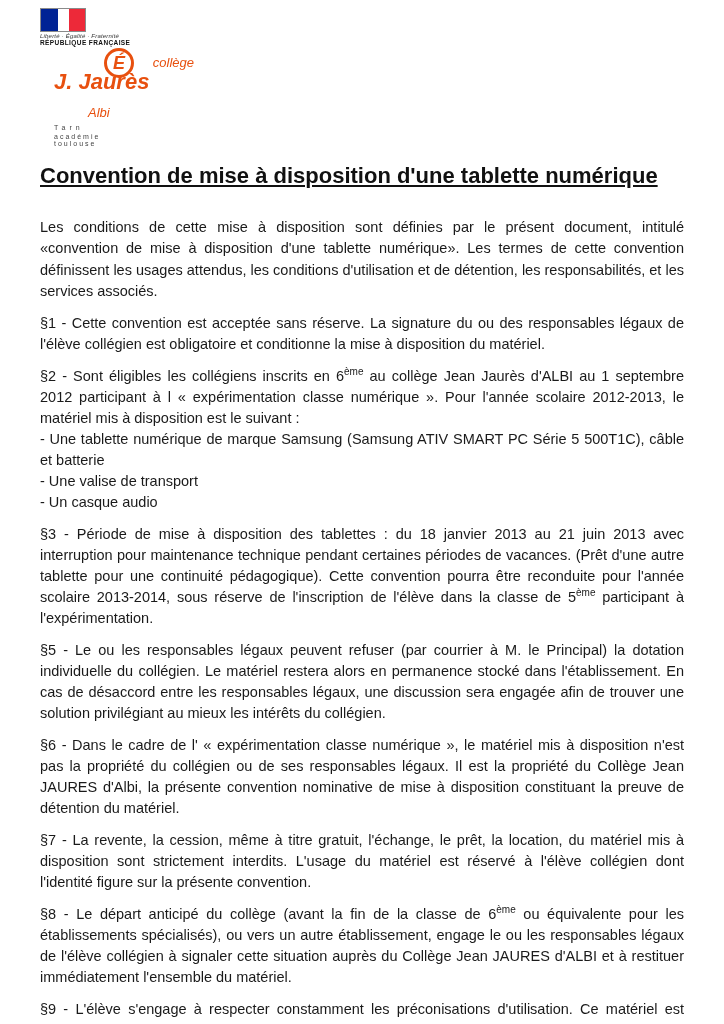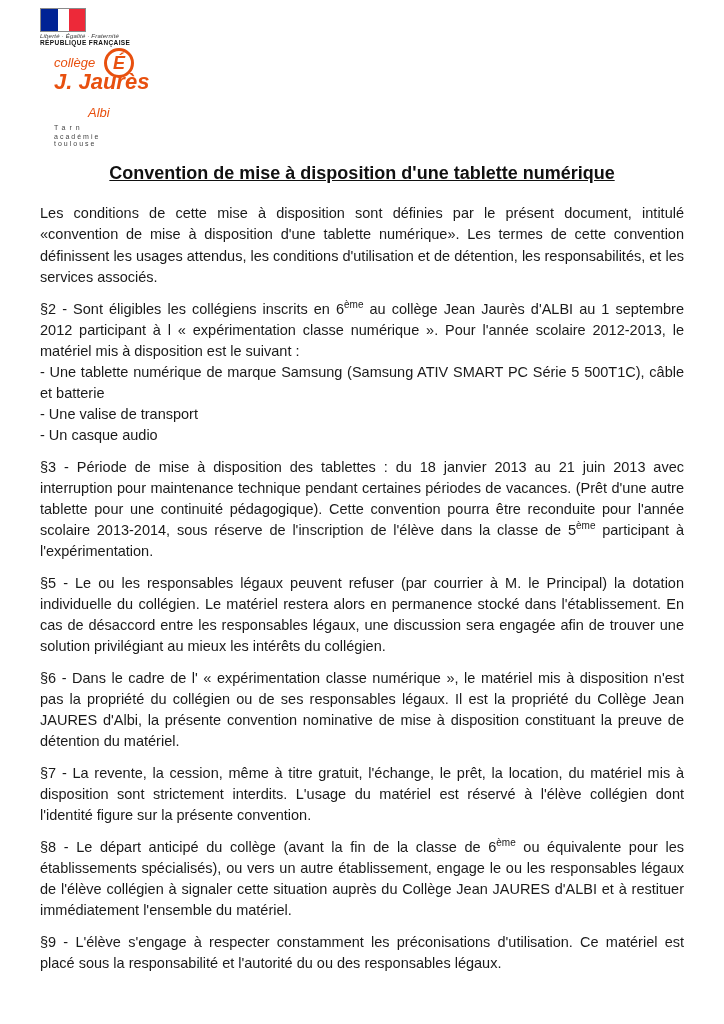--- a/index.html
+++ b/index.html
@@ -33,39 +33,38 @@
   .repname {
     font-size: 6.5px; font-weight: bold; color: #111;
     letter-spacing: 0.4px; white-space: nowrap;
   }
   .college {
     position: relative;
     margin: 10px 0 0 14px;
     width: 140px;
     color: #e8500f;
   }
-  .college .c1 { font-size: 13px; font-style: italic; line-height: 1.05; }
+  .college .c1 { font-size: 13px; font-style: italic; line-height: 1.05; text-align: right; }
   .college .c2 { font-size: 22px; font-style: italic; font-weight: bold; line-height: 1.1; }
   .college .c3 { font-size: 13px; font-style: italic; margin-left: 34px; line-height: 1.05; margin-top: 12px; }
   .acad-circle {
     position: absolute; left: 50px; top: -8px;
     width: 30px; height: 30px;
     border: 3px solid #e8500f; border-radius: 50%;
     display: flex; align-items: center; justify-content: center;
     font-size: 18px; font-weight: bold; font-style: italic;
     color: #e8500f; background: #fff;
   }
   .college .c4 { font-size: 7px; color: #444; letter-spacing: 4px; margin-top: 5px; }
   .college .c5 { font-size: 7px; color: #444; letter-spacing: 2px; margin-top: 2px; }
   .college .c6 { font-size: 7px; color: #444; letter-spacing: 2px; }
   
   .doc-title {
-    margin: 16px 40px 5px 40px;
-    font-size: 18px; font-weight: bold;
-    text-align: center;
+    margin: 16px 40px 14px 40px;
+    font-size: 22px; font-weight: bold;
     text-decoration: underline;
     color: #111;
   }
   
   .doc-body {
     padding: 14px 40px 0 40px;
     font-size: 14.5px;
     line-height: 1.45;
     text-align: justify;
   }
@@ -102,20 +101,21 @@
       <div class="c5">académie</div>
       <div class="c6">toulouse</div>
     </div>
 
   </div>
 
   <h1 class="doc-title">Convention de mise à disposition d'une tablette numérique</h1>
 
   <main class="doc-body">
       <p class="para"><span>Les conditions de cette mise à disposition sont définies par le présent document, intitulé «convention de mise à disposition d'une tablette numérique». Les termes de cette convention définissent les usages attendus, les conditions d'utilisation et de détention, les responsabilités, et les services associés.</span></p>
+      <p class="para"><span>§1  -  Cette convention est acceptée sans réserve. La signature du ou des responsables légaux de l'élève collégien est obligatoire et conditionne la mise à disposition du matériel.</span></p>
       <p class="para"><span>§2 - Sont éligibles les collégiens inscrits en 6</span><sup>ème</sup><span> au collège Jean Jaurès d'ALBI au 1 septembre 2012 participant à l « expérimentation classe numérique ». Pour l'année scolaire 2012-2013, le matériel mis à disposition est le suivant :</span><br><span>- Une tablette numérique de marque Samsung (Samsung ATIV SMART PC Série 5 500T1C), câble et batterie</span><br><span>- Une valise de transport</span><br><span>- Un casque audio</span></p>
       <p class="para"><span>§3 - Période de mise à disposition des tablettes : du 18 janvier 2013 au 21 juin 2013 avec interruption pour maintenance technique pendant certaines périodes de vacances. (Prêt d'une autre tablette pour une continuité pédagogique). Cette convention pourra être reconduite pour l'année scolaire 2013-2014, sous réserve de l'inscription de l'élève dans la classe de 5</span><sup>ème</sup><span> participant à l'expérimentation.</span></p>
       <p class="para"><span>§5 - Le ou les responsables légaux peuvent refuser (par courrier à M. le Principal) la dotation individuelle du collégien. Le matériel restera alors en permanence stocké dans l'établissement. En cas de désaccord entre les responsables légaux, une discussion sera engagée afin de trouver une solution privilégiant au mieux les intérêts du collégien.</span></p>
       <p class="para"><span>§6 - Dans le cadre de l' « expérimentation classe numérique », le matériel mis à disposition n'est pas la propriété du collégien ou de ses responsables légaux. Il est la propriété du Collège Jean JAURES d'Albi, la présente convention nominative de mise à disposition constituant la preuve de détention du matériel.</span></p>
       <p class="para"><span>§7  -  La revente, la cession, même à titre gratuit, l'échange, le prêt, la location, du matériel mis à disposition sont strictement interdits. L'usage du matériel est réservé à l'élève collégien dont l'identité figure sur la présente convention.</span></p>
       <p class="para"><span>§8 - Le départ anticipé du collège (avant la fin de la classe de 6</span><sup>ème</sup><span>  ou équivalente pour les établissements spécialisés), ou vers un autre établissement, engage le ou les responsables légaux de l'élève collégien à signaler cette situation auprès du Collège Jean JAURES d'ALBI et à restituer immédiatement l'ensemble du matériel.</span></p>
       <p class="para"><span>§9 - L'élève s'engage à respecter constamment les préconisations d'utilisation. Ce matériel est placé sous  la responsabilité et l'autorité du ou des responsables légaux.</span></p>
     </main>
 
 </div>

